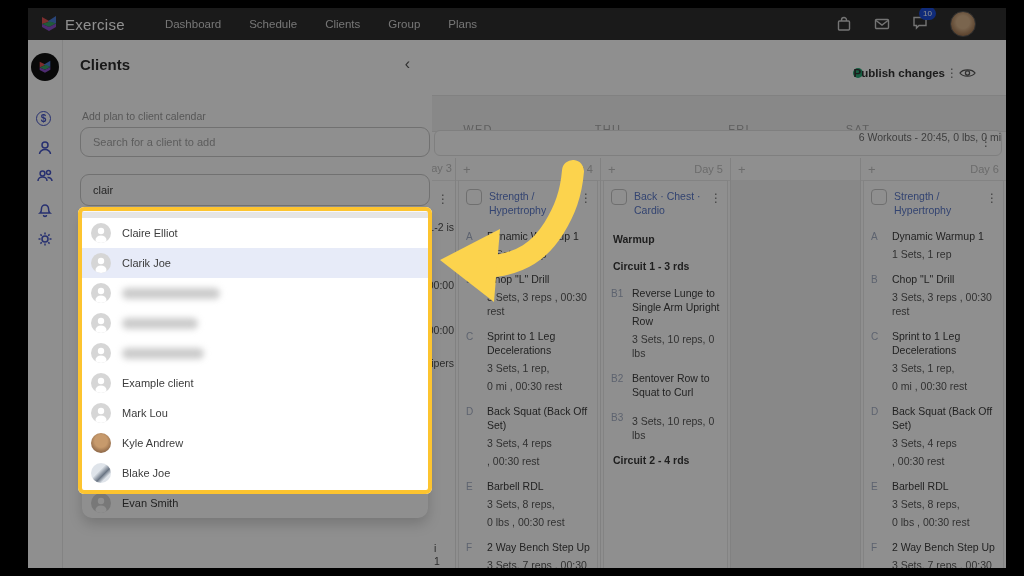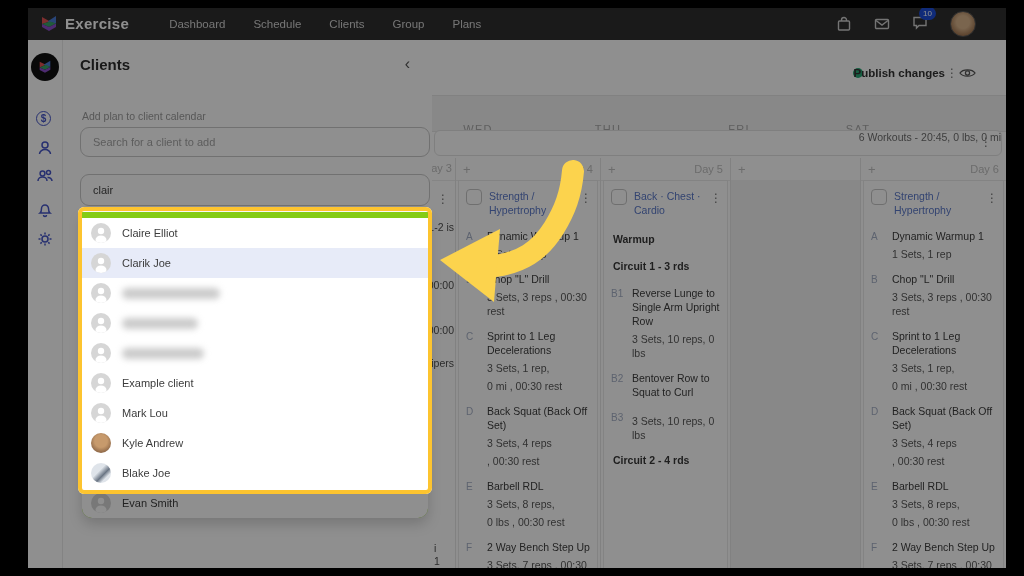--- a/index.html
+++ b/index.html
@@ -2,21 +2,21 @@
 <html><head>
 <meta charset="utf-8">
 <style>
   html,body{margin:0;padding:0}
   body{width:1024px;height:576px;background:#000;position:relative;overflow:hidden;
        font-family:"Liberation Sans","DejaVu Sans",sans-serif;}
   .app{position:absolute;left:28px;top:8px;width:978px;height:560px;background:#fff;overflow:hidden}
 
   
   .nav{position:absolute;top:0;left:0;right:0;height:32px;background:#2f2f2f;display:flex;align-items:center;z-index:20}
-  .brand{display:flex;gap:7px;margin-left:12px;color:#fff;font-weight:bold;font-size:15px;letter-spacing:.3px}
+  .brand{display:flex;align-items:center;gap:7px;margin-left:12px;color:#fff;font-weight:normal;font-size:15px;letter-spacing:.3px}
   .nav-links{display:flex;gap:28px;margin-left:40px;font-size:11.5px;color:#d2d2d2}
   .nav-links span{cursor:pointer}
   .nav-right{position:absolute;right:30px;display:flex;gap:22px;align-items:center}
   .nav-ico{width:16px;height:16px;stroke:#cfcfcf;fill:none;stroke-width:1.4}
   .chat-wrap{position:relative}
   .badge{position:absolute;top:-7px;right:-8px;min-width:13px;height:13px;border-radius:8px;background:#1d4ed8;color:#fff;
          font-size:8px;display:flex;align-items:center;justify-content:center;padding:0 2px}
   .avatar{width:24px;height:24px;border-radius:50%;background:radial-gradient(circle at 50% 42%,#d9b48c 35%,#a97e58 70%,#6e4f39 100%);
           border:1px solid #555}
 
@@ -71,21 +71,21 @@
 
   
   .panel{position:absolute;left:34px;top:32px;width:370px;bottom:0;background:#fff;z-index:21}
   .panel-title{position:absolute;left:18px;top:16px;font-size:15px;font-weight:bold;color:#2e2e2e}
   .collapse{position:absolute;right:22px;top:16px;font-size:16px;color:#555;cursor:pointer;line-height:16px}
   .add-label{position:absolute;left:20px;top:70px;font-size:10.5px;color:#9c9c9c}
   .inp{position:absolute;left:18px;width:350px;height:30px;box-sizing:border-box;border:1px solid #c9c9c9;border-radius:9px;
        padding:0 12px;font-size:11px;color:#444;background:#fff;outline:none;font-family:inherit}
   .inp::placeholder{color:#a6a6a6}
   .inp1{top:87px}.inp2{top:134px;height:32px}
-  .dropdown{position:absolute;left:20px;top:172px;width:346px;height:306px;background:#84cc16;border-radius:0 0 10px 10px;
+  .dropdown{position:absolute;left:20px;top:172px;width:346px;height:306px;background:#e5e5e5;border-radius:0 0 10px 10px;
             box-shadow:0 6px 14px rgba(0,0,0,.18);overflow:hidden;padding-top:6px;box-sizing:border-box}
   .crow{height:30px;display:flex;align-items:center;gap:11px;padding-left:9px;cursor:pointer;background:#fff}
   .crow.selected{background:#e7ebf8}
   .cav{width:20px;height:20px;border-radius:50%;background:#d6d6d6;flex:none;position:relative;overflow:hidden}
   .cav svg{position:absolute;inset:0}
   .cav.photo1{background:radial-gradient(circle at 50% 40%,#c79a6c 40%,#7e5a3e 85%)}
   .cav.photo2{background:linear-gradient(135deg,#dfe4ea 40%,#6b7685 60%,#dfe4ea 75%)}
   .cname{font-size:11px;color:#3c3c3c}
   .blob{height:11px;border-radius:6px;background:#cbcbcb;filter:blur(3px)}
 

